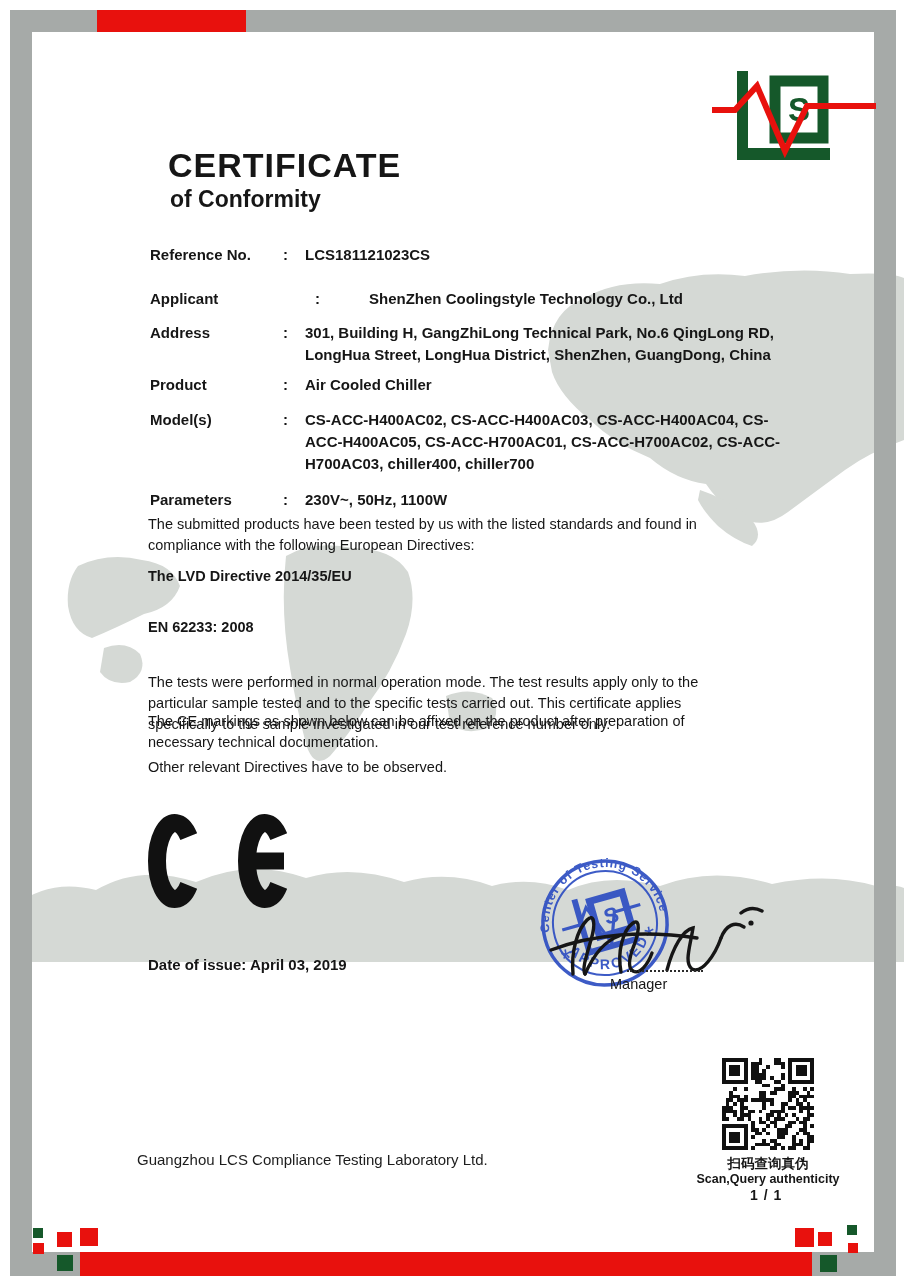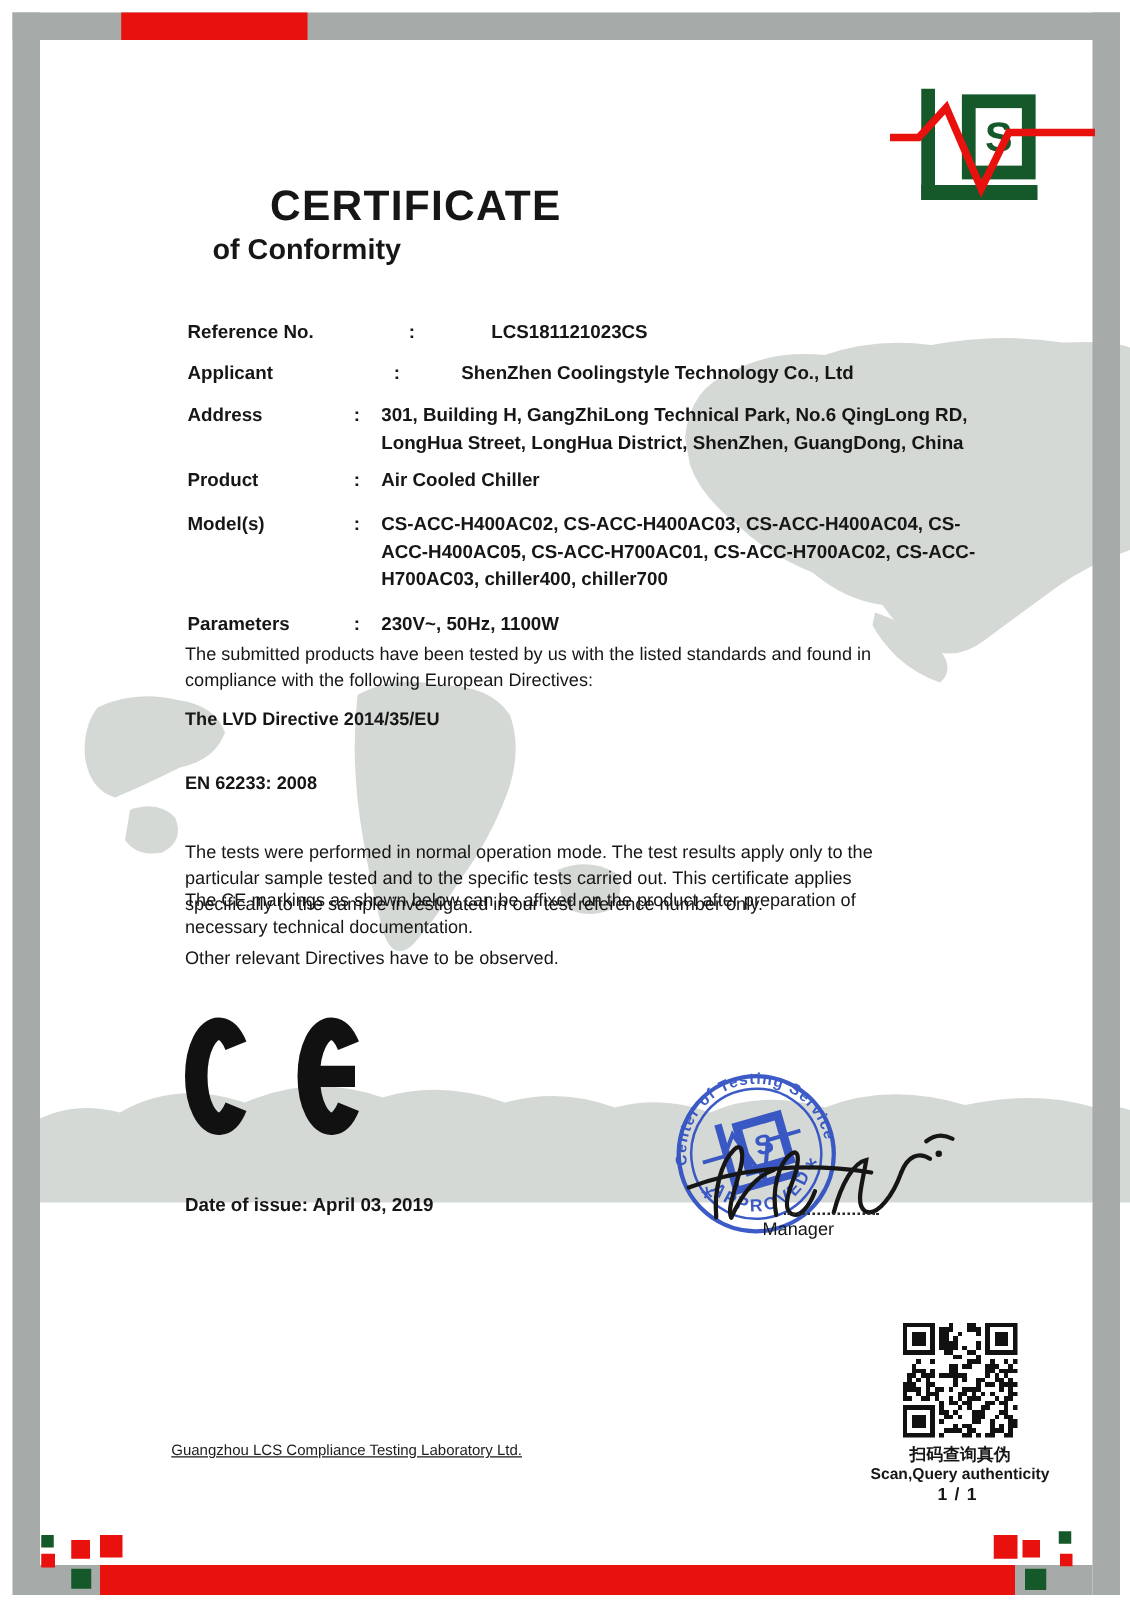--- a/index.html
+++ b/index.html
@@ -16,21 +16,21 @@
   .title-sub{font-size:23px;font-weight:bold;}
   .field-row{display:flex;font-size:15px;font-weight:bold;line-height:1.45;}
   .field-label{width:133px;flex:none;}
   .field-colon{width:22px;flex:none;}
   .field-value{width:480px;}
   .para{font-size:14.5px;line-height:1.45;width:592px;}
   .para-bold{font-weight:bold;}
   .date-line{font-size:15px;font-weight:bold;}
   .manager{font-size:14.5px;font-weight:500;}
   .dotted-line{border-top:2px dotted #2a2a2a;width:76px;height:0;}
-  .footer-line{font-size:12px;line-height:14px;color:#1d1d1d;white-space:nowrap;text-decoration:underline;}
+  .footer-line{font-size:15px;line-height:14px;color:#1d1d1d;white-space:nowrap;}
   .qr-caption{width:160px;text-align:center;font-weight:bold;}
   .qr-caption.zh{font-size:13.5px;}
   .qr-caption.en{font-size:12.5px;}
   .page-num{font-size:14px;font-weight:bold;letter-spacing:1px;}
   svg text{font-family:"Liberation Sans","DejaVu Sans",sans-serif;}
 </style>
 </head>
 <body>
 
 <div class="page">
@@ -67,24 +67,24 @@
   <div class="sq-green" style="left:820px;top:1255px;width:17px;height:17px;"></div>
 
   <svg class="abs" style="left:712px;top:64px;" width="164" height="104" viewBox="0 0 164 104">
     <rect x="25" y="7" width="11" height="89" fill="#15582a"></rect>
     <rect x="25" y="84" width="93" height="12" fill="#15582a"></rect>
     <rect x="63" y="17" width="48" height="57" fill="none" stroke="#15582a" stroke-width="11"></rect>
     <text x="87" y="57" font-size="33" font-weight="bold" fill="#15582a" text-anchor="middle">S</text>
     <polyline points="0,46 23,46 45,22 73,87 95,42 164,42" fill="none" stroke="#e8110d" stroke-width="6"></polyline>
   </svg>
 
-  <div class="abs title-main" style="left:168px;top:146px;margin-left:48px;">CERTIFICATE</div>
+  <div class="abs title-main" style="left:168px;top:146px;">CERTIFICATE</div>
   <div class="abs title-sub" style="left:170px;top:186px;">of Conformity</div>
 
-  <div class="abs field-row" style="left:150px;top:255px;gap:44px;">
+  <div class="abs field-row" style="left:150px;top:244px;">
     <span class="field-label">Reference No.</span>
     <span class="field-colon">:</span>
     <span class="field-value">LCS181121023CS</span>
   </div>
   <div class="abs field-row" style="left:150px;top:288px;gap:32px;">
     <span class="field-label">Applicant</span>
     <span class="field-colon">:</span>
     <span class="field-value">ShenZhen Coolingstyle Technology Co., Ltd</span>
   </div>
   <div class="abs field-row" style="left:150px;top:322px;">

